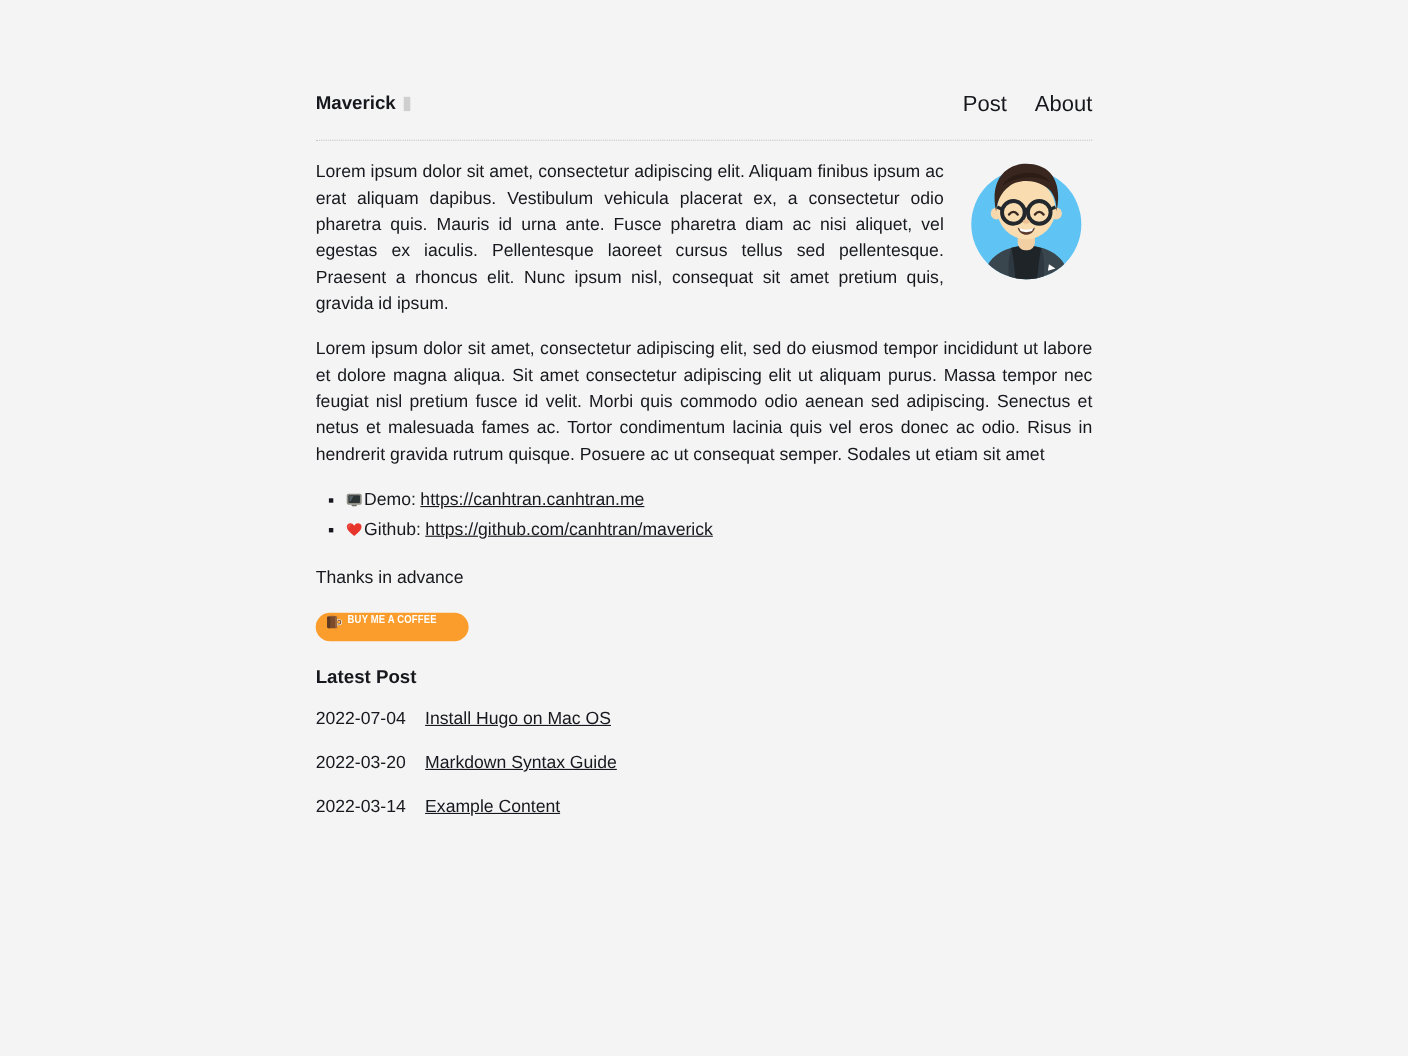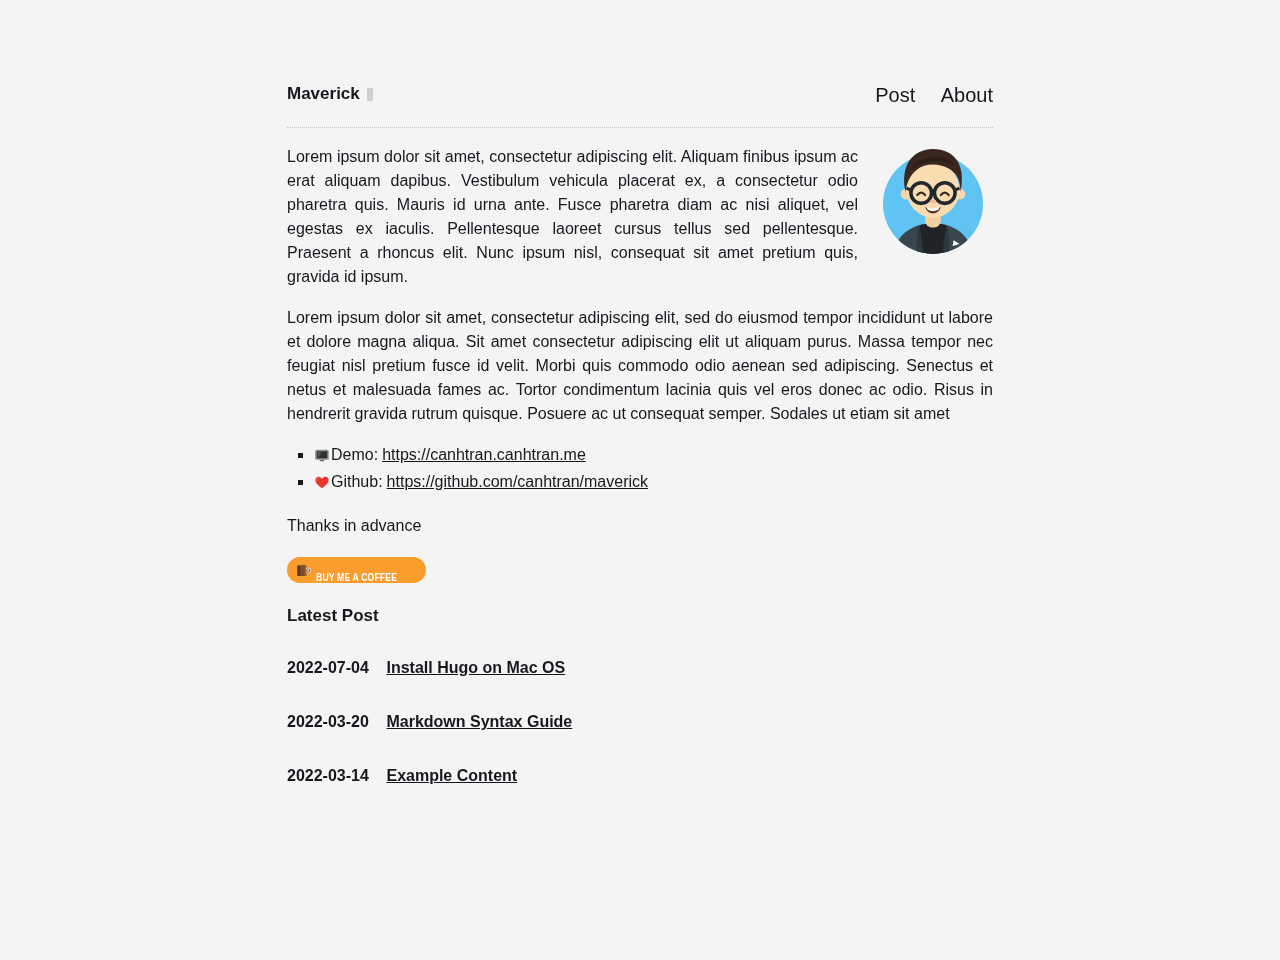--- a/index.html
+++ b/index.html
@@ -52,36 +52,36 @@
     font-size: 16px; line-height: 24px;
   }
   ul.link-list li { padding: 0; }
   ul.link-list .li-icon { display: inline-block; vertical-align: -3px; margin-right: 1px; }
   a.text-link { color: #17181d; text-decoration: underline; cursor: pointer; }
   ul.link-list a.text-link { margin-left: 4px; }
 
   
   .bmc-wrap { margin-top: 19px; }
   .bmc-button {
-    display: inline-flex; align-items: flex-end;
+    display: inline-flex; align-items: flex-start;
     height: 26px; padding: 0 11px 0 8px;
     background: #fb9d2c; border-radius: 13px;
     text-decoration: none; cursor: pointer;
   }
   .bmc-button svg { flex: 0 0 auto; }
   .bmc-label {
     display: inline-block; margin-left: 4px;
     color: #ffffff; font-size: 10.5px; font-weight: 700;
     letter-spacing: 0.2px; white-space: nowrap;
     transform: scaleX(0.82); transform-origin: left center;
   }
 
   
   .latest-heading { margin-top: 32px; }
-  .post-row { margin-top: 30px; font-size: 16px; line-height: 24px; font-weight: bold; }
+  .post-row { margin-top: 16px; font-size: 16px; line-height: 24px; }
   .post-date { display: inline-block; min-width: 95px; color: #17181d; }
   .post-row a.text-link { }
 
   .clearfix::after { content: ""; display: table; clear: both; }
 </style>
 </head>
 <body>
 
 <div class="container">
 

